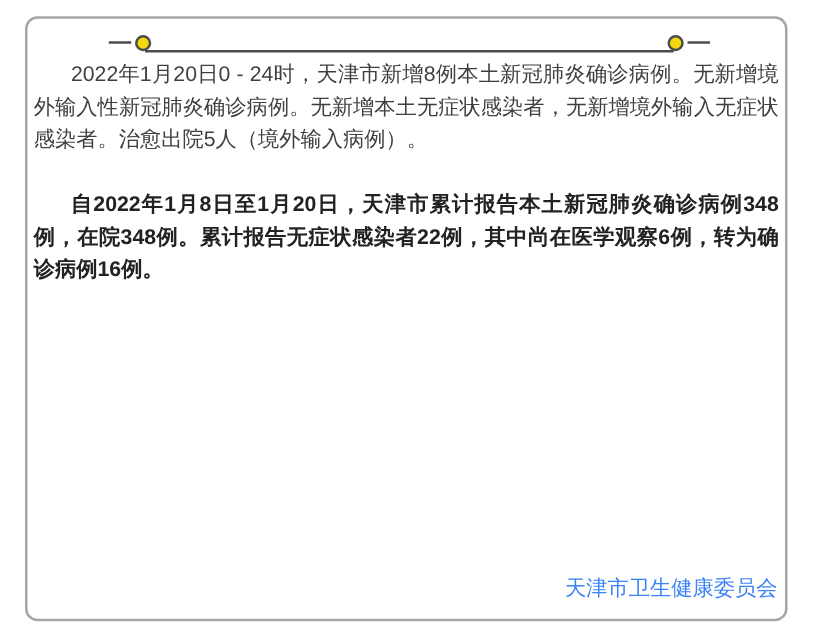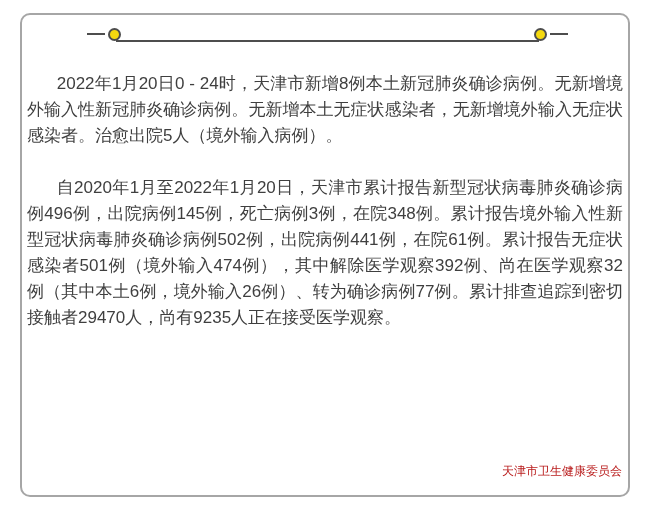--- a/index.html
+++ b/index.html
@@ -69,52 +69,52 @@
   .content p {
     font-size: 17px;
     line-height: 26px;
     color: #3f3f3f;
     text-align: justify;
     text-indent: 1.75em;
     margin: 26px 0 0 0;
     padding: 0 1px;
   }
   .content p:first-of-type {
-    margin-top: 28px;
+    margin-top: 4px;
   }
   .content p.bold {
     font-weight: 700;
     color: #222222;
   }
   .signature {
     margin-top: auto;
     text-align: right;
-    font-size: 12px;
+    font-size: 17px;
     line-height: 28px;
-    color: #b91c1c;
+    color: #3b82f6;
     padding: 0 2px 2px 0;
   }
 </style>
 </head>
 <body>
 
 <div class="stage">
   <div class="card">
 
     <div class="decoration">
       <span class="deco-dash left"></span>
       <span class="deco-dot left"></span>
       <span class="deco-line"></span>
       <span class="deco-dot right"></span>
       <span class="deco-dash right"></span>
     </div>
 
     <div class="content">
       <p>2022年1月20日0 - 24时，天津市新增8例本土新冠肺炎确诊病例。无新增境外输入性新冠肺炎确诊病例。无新增本土无症状感染者，无新增境外输入无症状感染者。治愈出院5人（境外输入病例）。</p>
-      <p>自2020年1月至2022年1月20日，天津市累计报告新型冠状病毒肺炎确诊病例496例，出院病例145例，死亡病例3例，在院348例。累计报告境外输入性新型冠状病毒肺炎确诊病例502例，出院病例441例，在院61例。累计报告无症状感染者501例（境外输入474例），其中解除医学观察392例、尚在医学观察32例（其中本土6例，境外输入26例）、转为确诊病例77例。累计排查追踪到密切接触者29470人，尚有9235人正在接受医学观察。</p>
+      <p class="bold">自2022年1月8日至1月20日，天津市累计报告本土新冠肺炎确诊病例348例，在院348例。累计报告无症状感染者22例，其中尚在医学观察6例，转为确诊病例16例。</p>
     </div>
 
     <div class="signature">
       <div>天津市卫生健康委员会</div>
     </div>
 
   </div>
 </div>
 
 </body></html>

